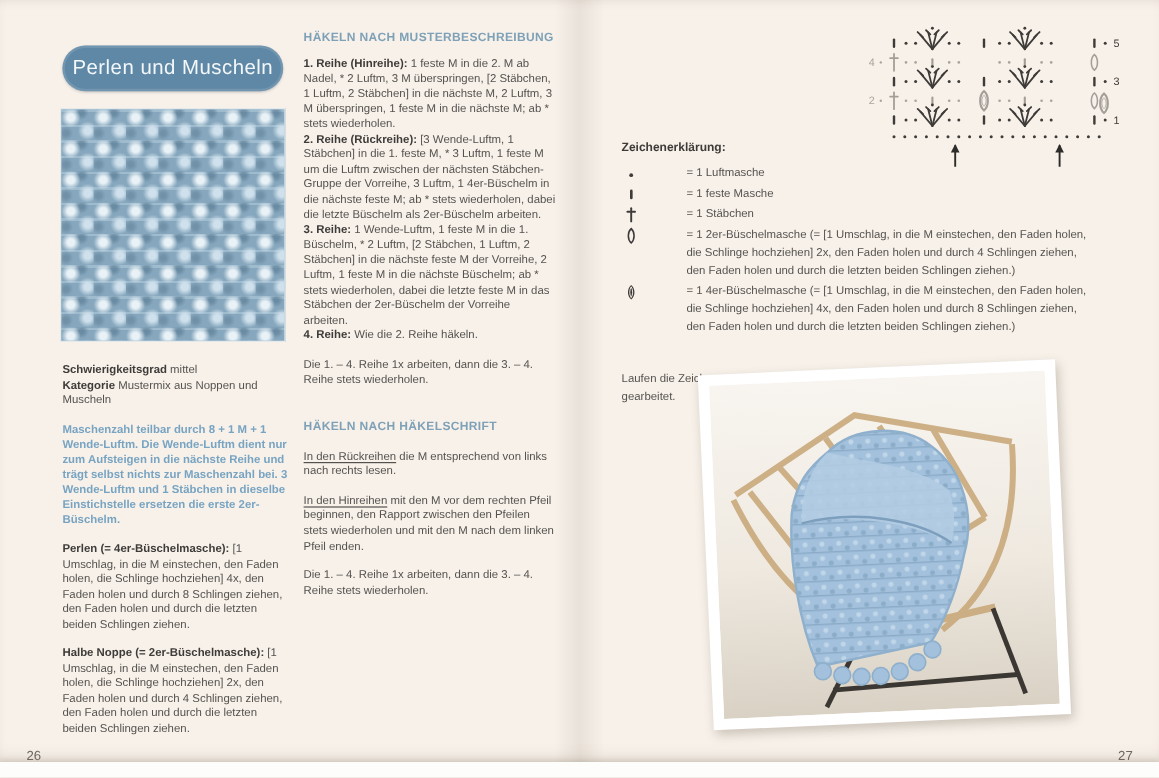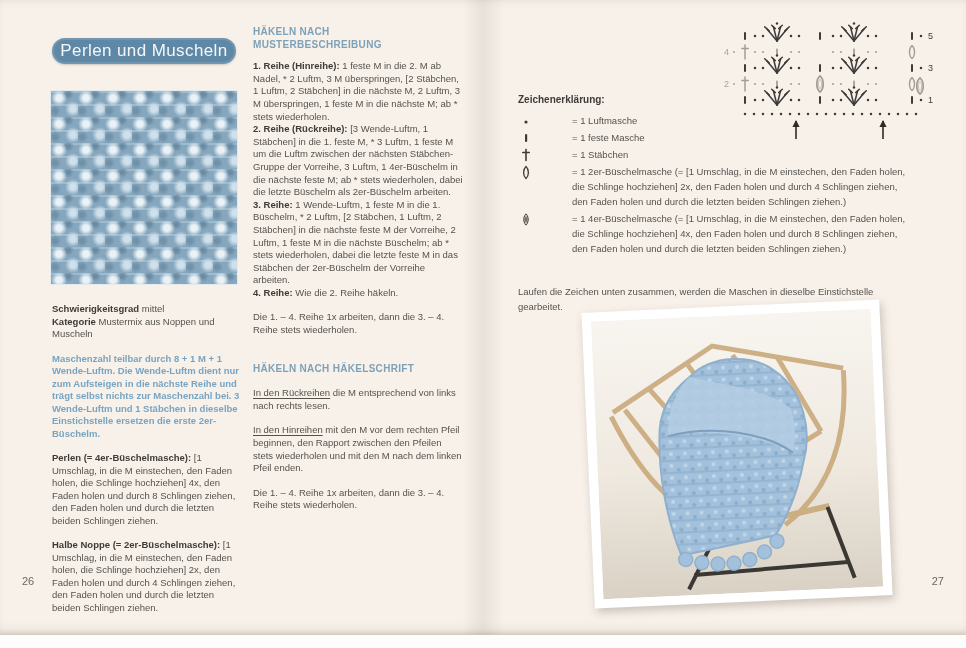--- a/index.html
+++ b/index.html
@@ -6,51 +6,51 @@
   #spread{position:relative;width:966px;height:648px;background:#f7f1ea;overflow:hidden;
     font-family:"Liberation Sans",sans-serif;color:#55524e;}
   .bottom-strip{position:absolute;left:0;bottom:0;width:100%;height:13px;background:#fdfdfc;
     box-shadow:0 -2px 4px rgba(120,105,85,.18);}
   .gutter{position:absolute;top:0;left:462px;width:42px;height:635px;
     background:linear-gradient(90deg,rgba(110,90,70,0) 0%,rgba(110,90,70,.10) 50%,rgba(110,90,70,0) 100%);}
   .edge-shade{position:absolute;top:0;left:0;width:100%;height:635px;pointer-events:none;
     box-shadow:inset 0 6px 10px -8px rgba(120,100,80,.25), inset 0 -10px 14px -10px rgba(120,100,80,.28);}
 
   
-  .badge{position:absolute;left:52px;top:38px;width:184px;height:26px;background:#5f88a6;
+  .badge{position:absolute;left:52px;top:38px;width:184px;height:38px;background:#5f88a6;
     border-radius:19px;display:flex;align-items:center;justify-content:center;
     box-shadow:inset 0 0 0 2px rgba(255,255,255,.12), 0 1px 2px rgba(80,80,90,.25);}
   .badge span{color:#f3f7fa;font-size:17px;letter-spacing:.4px;}
   .swatch{position:absolute;left:50px;top:90px;width:186px;height:193px;
     background-color:#8fb0c6;border:1px solid #e4e9ec;
     background-image:
       radial-gradient(circle at 8px 7px, rgba(238,246,250,.95) 3px, rgba(238,246,250,0) 8px),
       radial-gradient(circle at 22px 18px, rgba(215,231,241,.9) 3px, rgba(215,231,241,0) 8px),
       radial-gradient(circle at 4px 20px, rgba(108,141,164,.85) 2px, rgba(108,141,164,0) 6px),
       radial-gradient(circle at 17px 3px, rgba(94,128,152,.7) 2px, rgba(94,128,152,0) 6px),
       repeating-linear-gradient(180deg, rgba(255,255,255,.14) 0 2px, rgba(86,118,143,.16) 2px 13px);
     background-size:27px 26px,27px 26px,27px 26px,27px 26px,auto;}
   .left-text{position:absolute;left:52px;top:303px;width:193px;font-size:9.5px;line-height:12.5px;}
   .left-text p{margin:0 0 0 0;}
   .left-text .block{margin-bottom:12px;}
   b,.b{color:#3e3b38;font-weight:bold;}
   .blue{color:#78a4c2;font-weight:bold;}
-  .pagenum{position:absolute;top:575px;font-size:11px;color:#6b6862;}
+  .pagenum{position:absolute;top:624px;font-size:11px;color:#6b6862;}
   #pg-left{left:22px;} #pg-right{right:22px;}
 
   
   .col-mid{position:absolute;left:253px;top:26px;width:210px;font-size:9.5px;line-height:12.6px;}
-  h2.sec{margin:0 12px 9px 0;font-size:10px;font-weight:bold;color:#7fa1b7;letter-spacing:.3px;}
+  h2.sec{margin:0 0 9px 0;font-size:10px;font-weight:bold;color:#7fa1b7;letter-spacing:.3px;}
   .col-mid p{margin:0;}
   .sp{margin-top:12px !important;}
   .sp-lg{margin-top:26px !important;}
   u{text-underline-offset:2px;}
 
   
-  .legend{position:absolute;left:518px;top:92px;width:395px;font-size:9.5px;line-height:15px;}
+  .legend{position:absolute;left:518px;top:116px;width:395px;font-size:9.5px;line-height:15px;}
   .legend h3{margin:0 0 6px 0;font-size:10px;color:#3e3b38;}
   .li{display:flex;align-items:flex-start;margin-bottom:2px;gap:38px;}
   .sym{flex:0 0 16px;display:flex;justify-content:center;padding-top:1px;}
   .lt{flex:1;}
   .legend .note{margin-top:28px;}
 
   .chart-wrap{position:absolute;left:720px;top:18px;}
 
   .photo-card{position:absolute;left:588px;top:306px;width:298px;height:296px;background:#ffffff;
     padding:9px;box-sizing:border-box;transform:rotate(-2.6deg);

